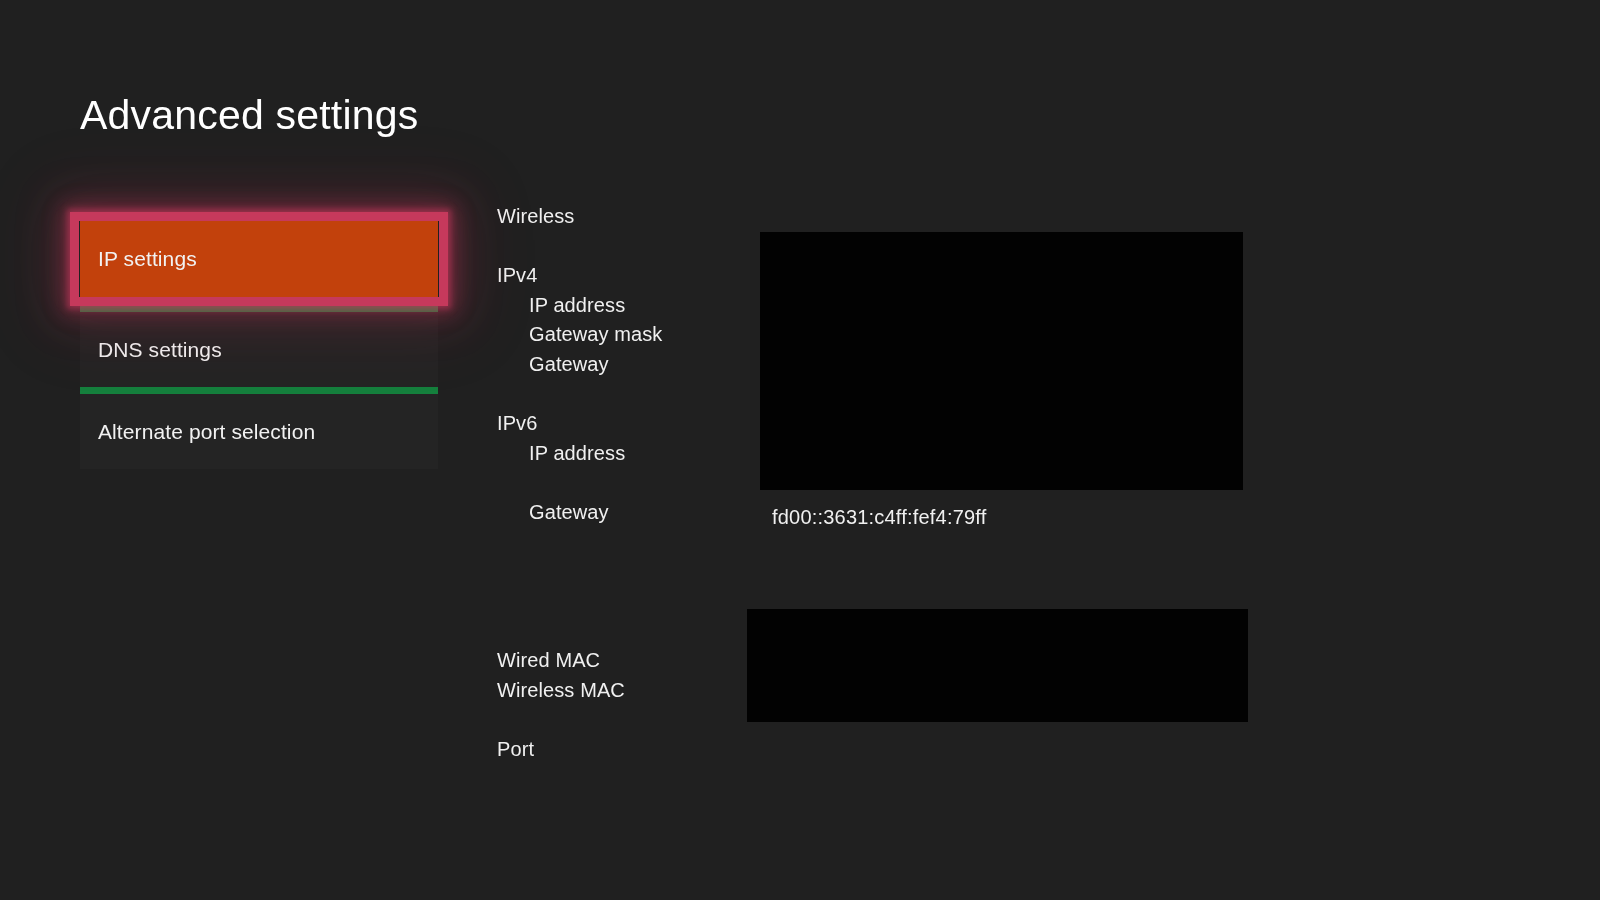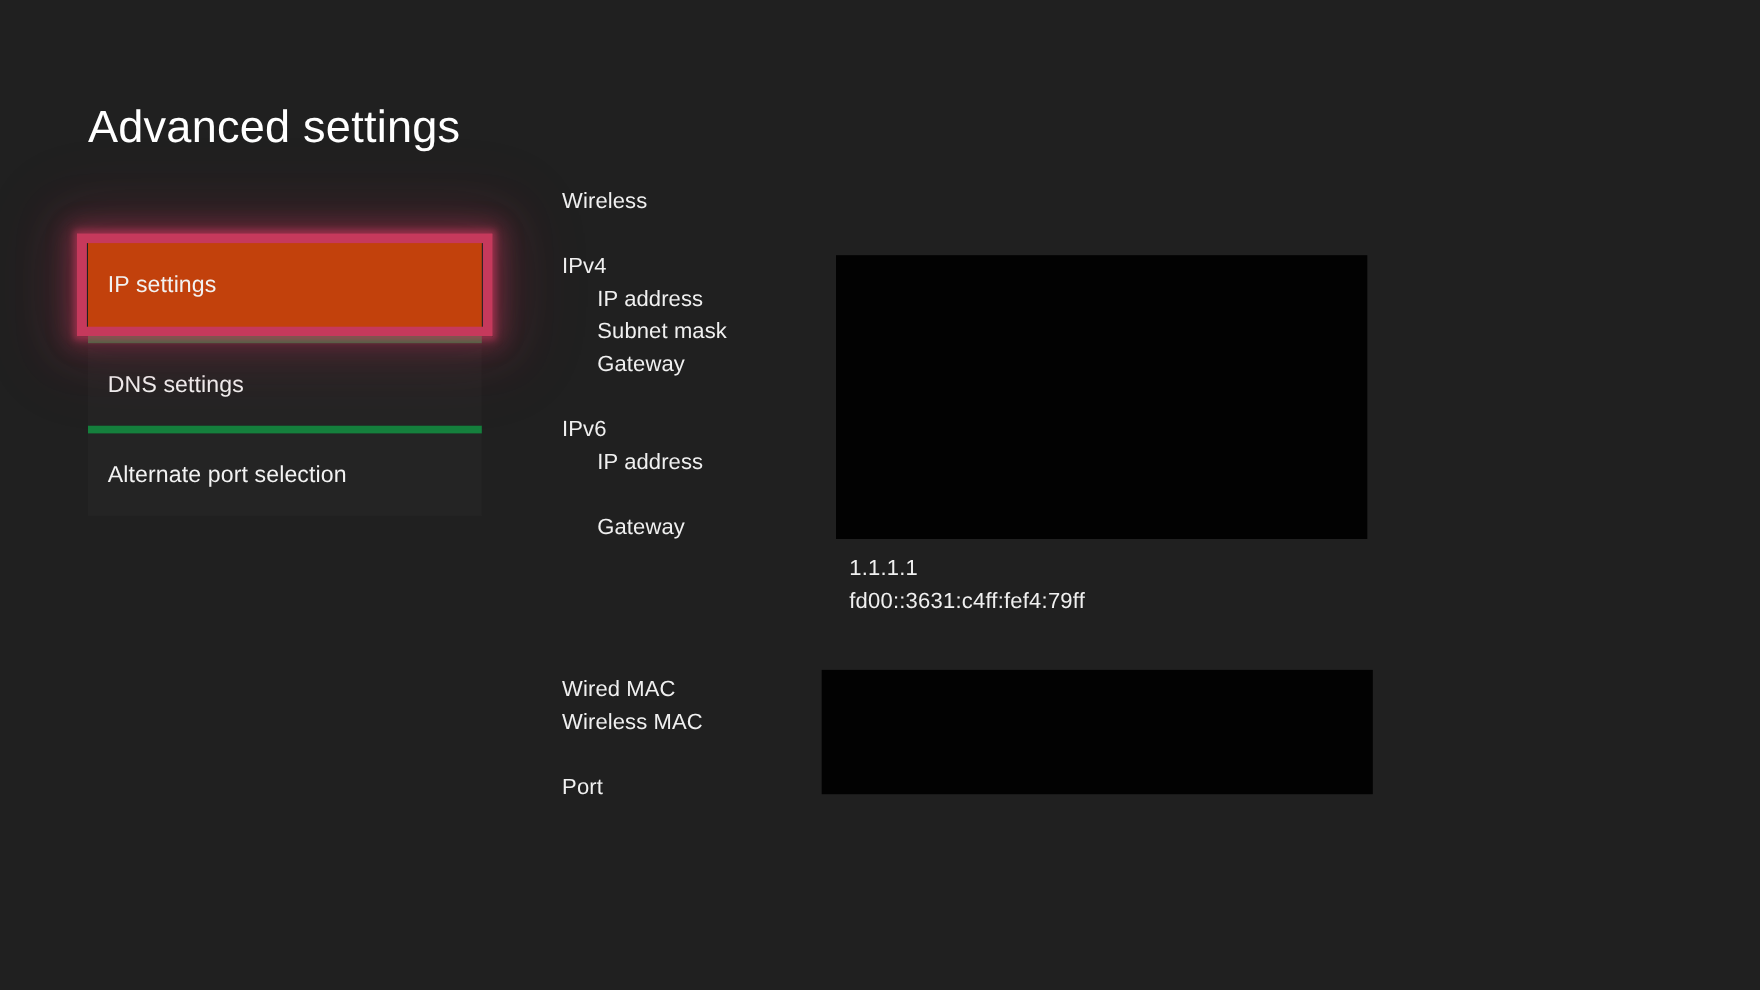--- a/index.html
+++ b/index.html
@@ -85,23 +85,22 @@
       0 0 18px 8px rgba(198,57,92,0.32),
       0 0 40px 16px rgba(198,57,92,0.16),
       0 0 70px 26px rgba(160,40,70,0.10);
     z-index: 5;
   }
 
   
   .info {
     position: absolute;
     left: 497px;
-    top: 172px;
+    top: 205px;
     width: 800px;
-    margin-left: 14px;
   }
 
   .info-row {
     position: relative;
     height: 29.6px;
     font-size: 20px;
     color: #f0f0f0;
     letter-spacing: 0.1px;
     white-space: nowrap;
   }
@@ -177,21 +176,21 @@
     </div>
     <div class="info-row spacer"></div>
 
     <div class="info-row">
       <span class="k">IPv4</span>
     </div>
     <div class="info-row indent">
       <span class="k">IP address</span>
     </div>
     <div class="info-row indent">
-      <span class="k">Subnet mask</span>
+      <span class="k">Gateway mask</span>
     </div>
     <div class="info-row indent">
       <span class="k">Gateway</span>
     </div>
     <div class="info-row spacer"></div>
 
     <div class="info-row">
       <span class="k">IPv6</span>
     </div>
     <div class="info-row indent">
@@ -214,20 +213,19 @@
       <span class="k">Wireless MAC</span>
     </div>
     <div class="info-row spacer"></div>
     <div class="info-row">
       <span class="k">Port</span>
     </div>
 
   </div>
 
   <div class="dns-values">
-    <div>1.1.1.1</div>
     <div>fd00::3631:c4ff:fef4:79ff</div>
   </div>
 
   <div class="redaction" id="redaction-top"></div>
   <div class="redaction" id="redaction-bottom"></div>
 
 </div>
 
 </body></html>

